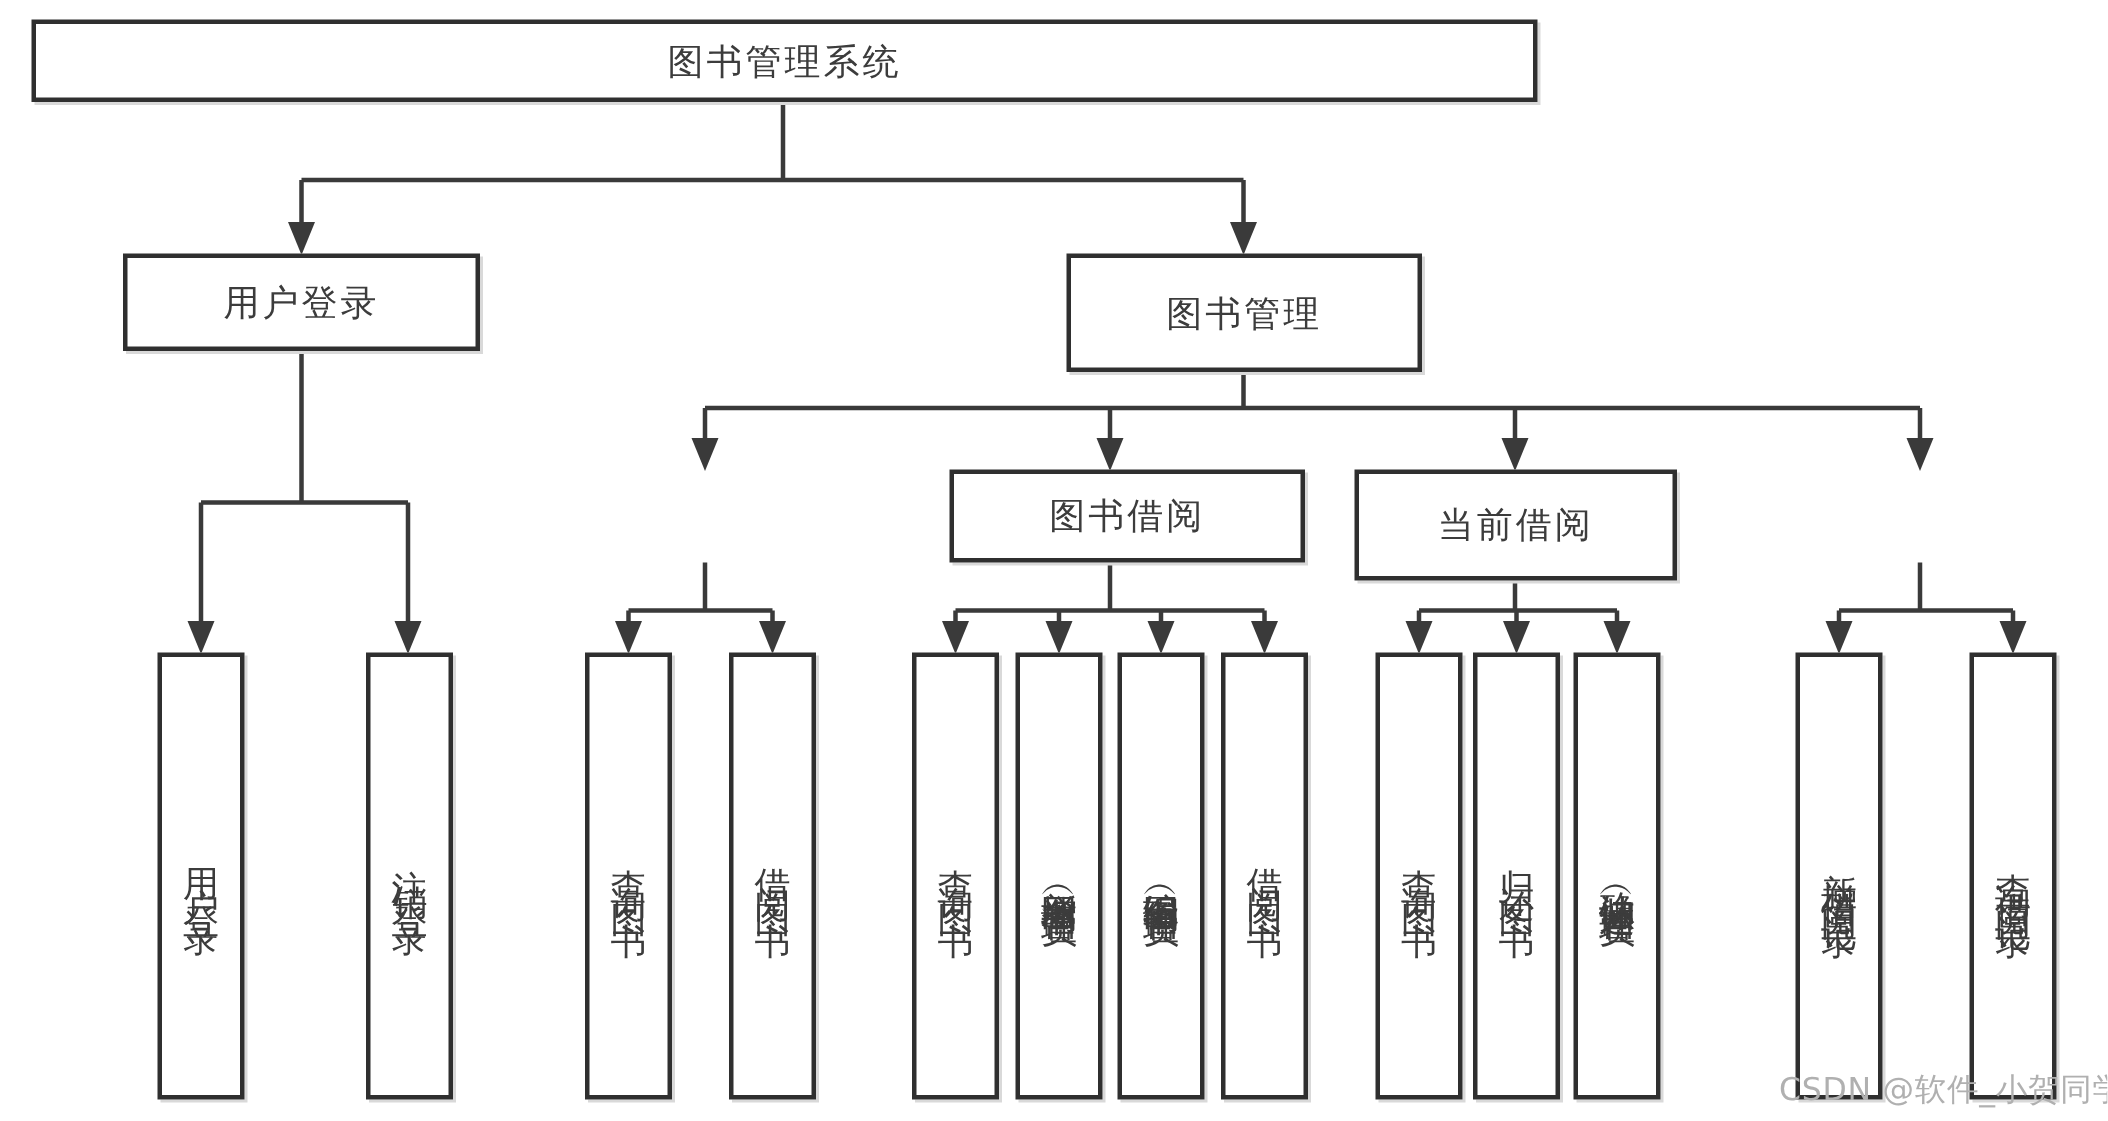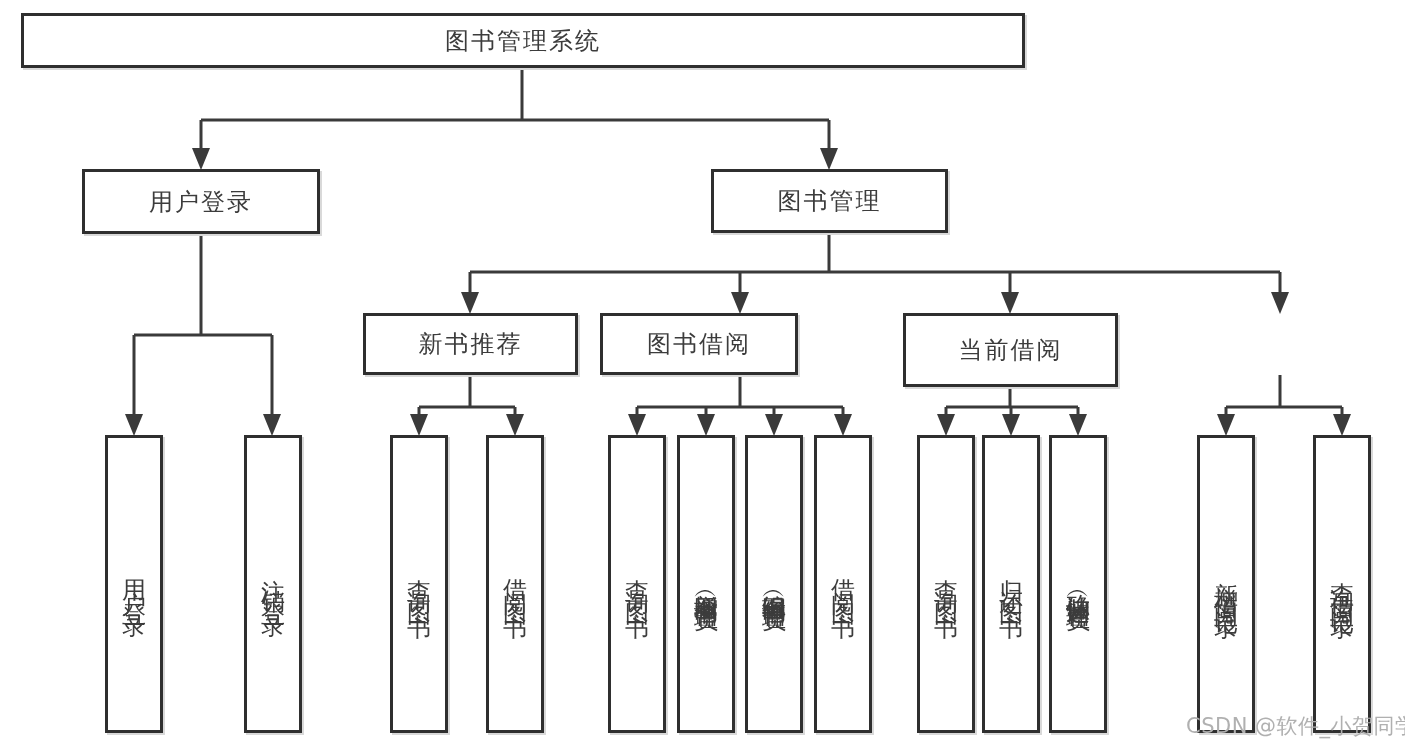--- a/index.html
+++ b/index.html
@@ -87,24 +87,23 @@
       <polygon points="1011,436 1002,414 1020,414"></polygon>
       <polygon points="1078,436 1069,414 1087,414"></polygon>
       <polygon points="1226,436 1217,414 1235,414"></polygon>
       <polygon points="1342,436 1333,414 1351,414"></polygon>
     </g>
   </svg>
 
   <div class="node h" style="left:21px; top:13px; width:1004px; height:55px">图书管理系统</div>
 
   <div class="node h" style="left:82px; top:169px; width:238px; height:65px">用户登录</div>
-  <div class="node h" style="left:711px; top:169px; width:237px; height:64px">图书管理</div>
+  <div class="node h" style="left:711px; top:169px; width:237px; height:79px">图书管理</div>
 
-  <div class="node h" style="left:363px; top:313px; width:215px; height:62px">新书推荐</div>
-  <div class="node h" style="left:600px; top:313px; width:198px; height:62px">图书借阅</div>
+  <div class="node h" style="left:633px; top:313px; width:237px; height:62px">图书借阅</div>
   <div class="node h" style="left:903px; top:313px; width:215px; height:74px">当前借阅</div>
 
   <div class="node v" style="left:105px; top:435px; width:58px; height:298px">
     <span class="vt ls-lg">用户登录</span>
   </div>
   <div class="node v" style="left:244px; top:435px; width:58px; height:298px">
     <span class="vt ls-lg">注销登录</span>
   </div>
 
   <div class="node v" style="left:390px; top:435px; width:58px; height:298px">

